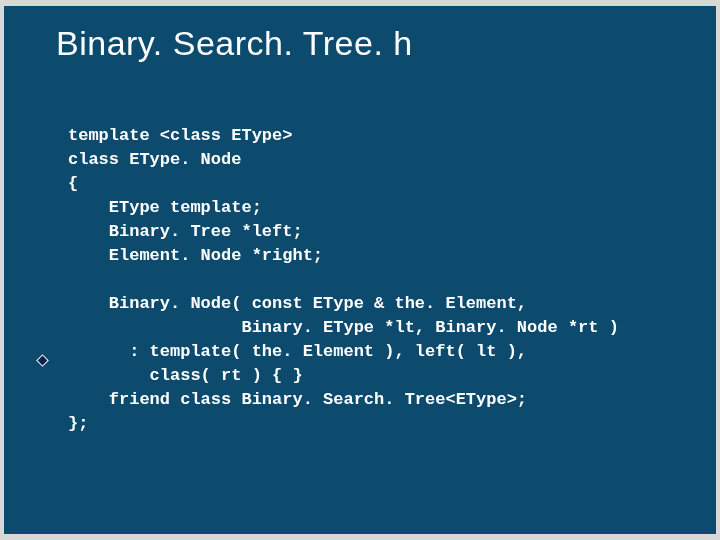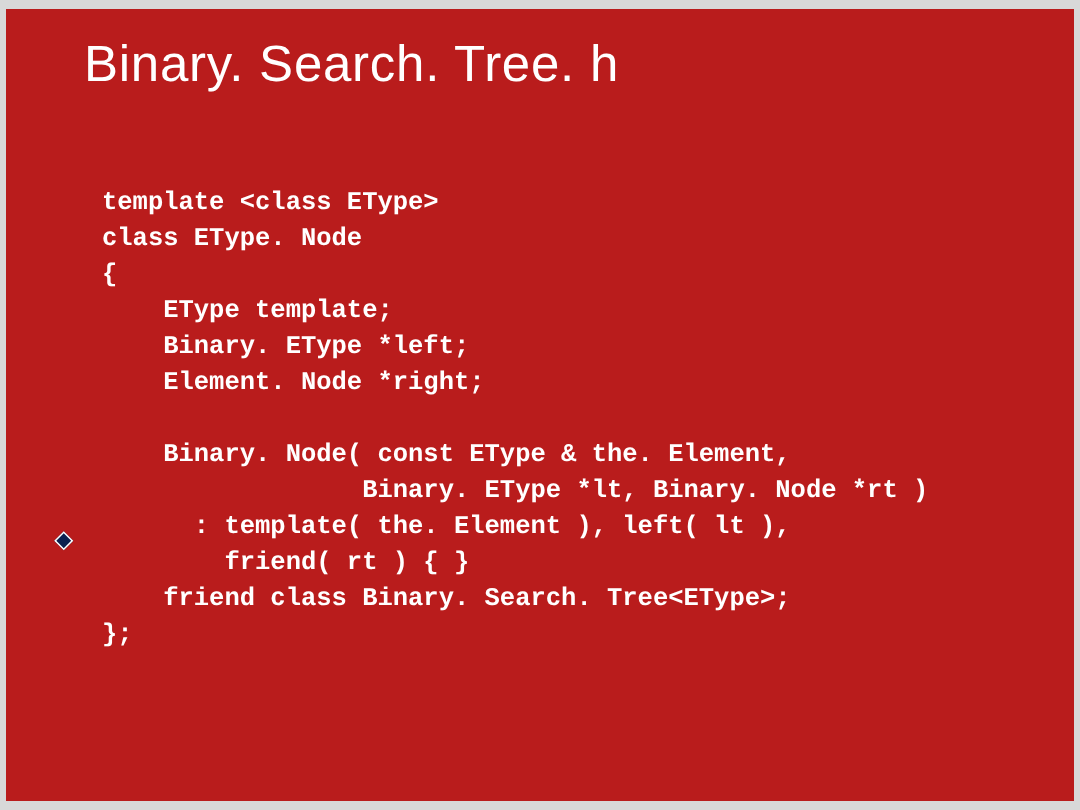--- a/index.html
+++ b/index.html
@@ -12,21 +12,21 @@
   }
   body {
     background: #d8d8d8;
   }
   .slide {
     position: absolute;
     left: 4px;
     top: 6px;
     width: 712px;
     height: 528px;
-    background: #b91c1c;
+    background: #0c4a6e;
     box-sizing: border-box;
   }
   .title {
     position: absolute;
     left: 52px;
     top: 18px;
     color: #ffffff;
     font-size: 34px;
     font-weight: 400;
     letter-spacing: 0.5px;
@@ -59,22 +59,22 @@
 
 <div class="slide">
   <div class="title">Binary. Search. Tree. h</div>
 
   <div class="diamond"></div>
 
   <div class="code"><span>template &lt;class EType&gt;</span>
 <span>class EType. Node</span>
 <span>{</span>
 <span>    EType template;</span>
-<span>    Binary. EType *left;</span>
+<span>    Binary. Tree *left;</span>
 <span>    Element. Node *right;</span>
 <span></span>
 <span>    Binary. Node( const EType &amp; the. Element,</span>
 <span>                 Binary. EType *lt, Binary. Node *rt )</span>
 <span>      : template( the. Element ), left( lt ),</span>
-<span>        friend( rt ) { }</span>
+<span>        class( rt ) { }</span>
 <span>    friend class Binary. Search. Tree&lt;EType&gt;;</span>
 <span>};</span></div>
 </div>
 
 </body></html>

